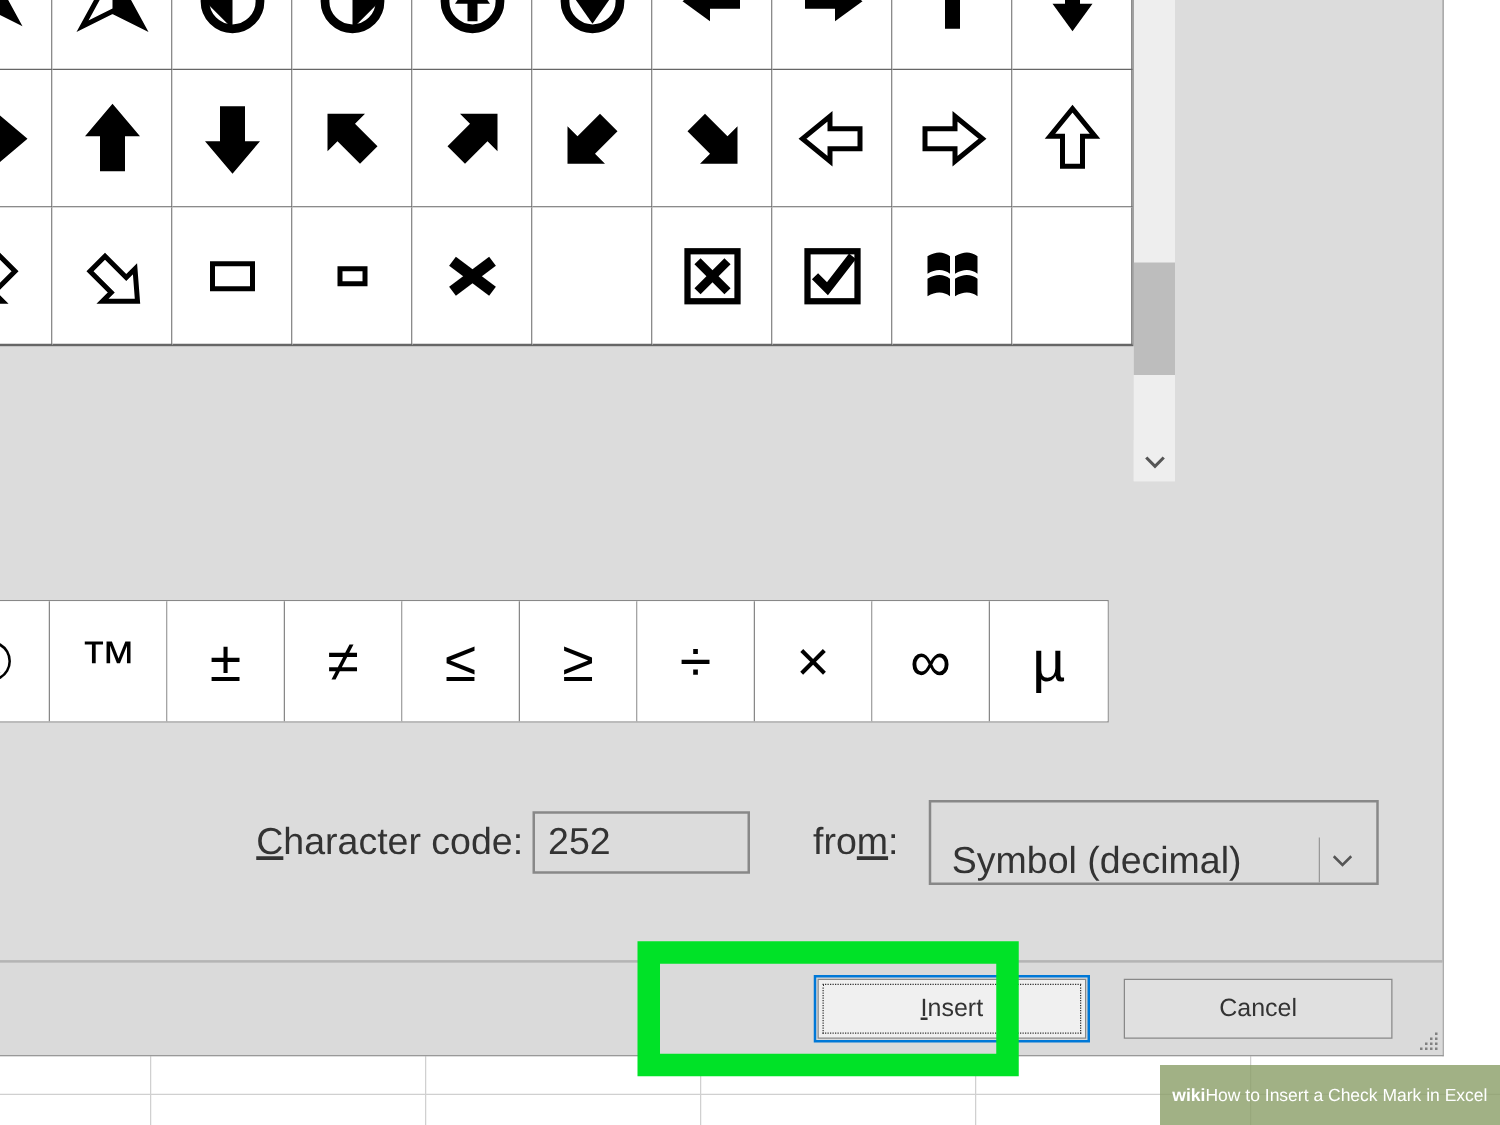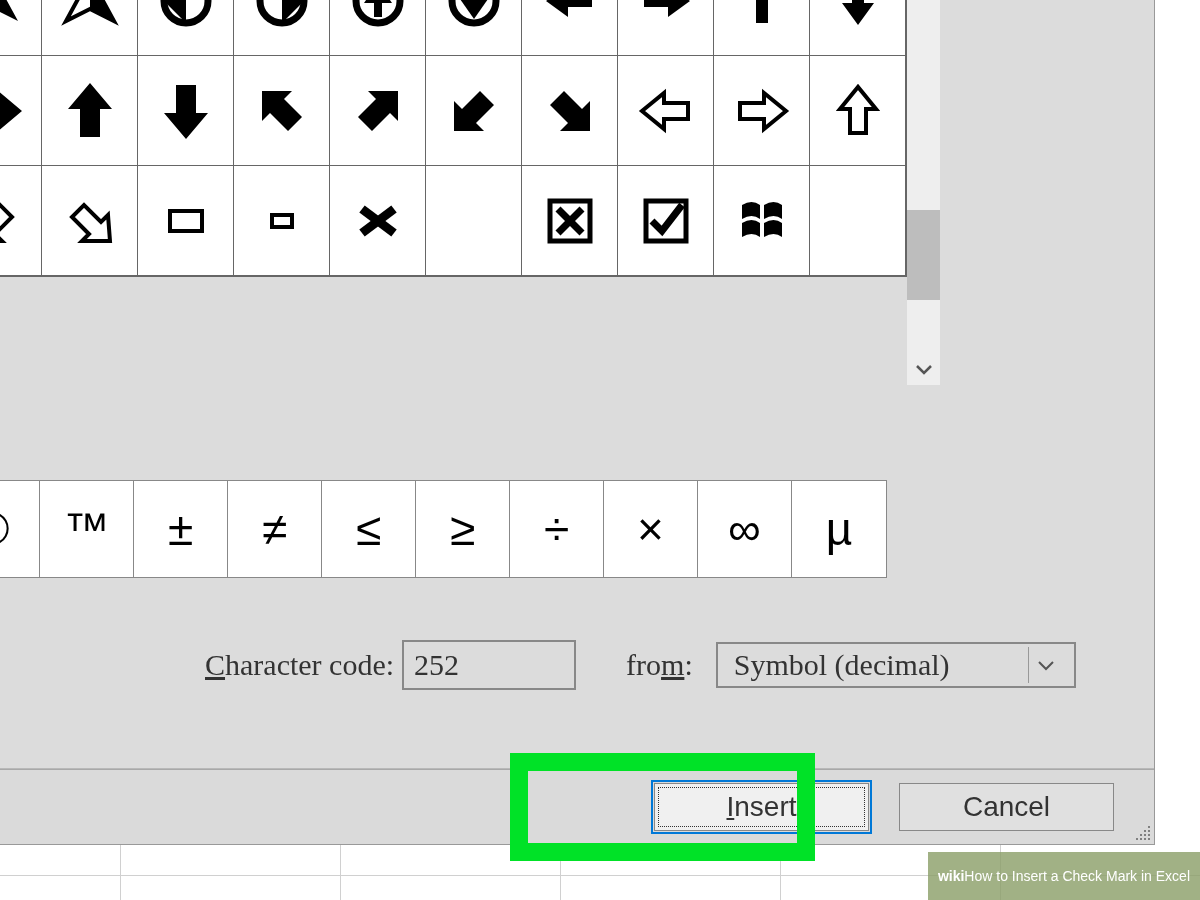--- a/index.html
+++ b/index.html
@@ -116,41 +116,40 @@
 .recent-cell:last-child { border-right: none; }
 
 .field-row {
   position: absolute;
   top: 640px;
   left: 205px;
   display: flex;
   align-items: center;
   font-size: 30px;
   color: #333;
-  font-family: Liberation Serif, serif;
 }
 .field-row label { margin-right: 8px; }
 .underline { text-decoration: underline; }
 .code-input {
   display: inline-flex;
   align-items: center;
   border: 2px solid #888;
   background: #dcdcdc;
   width: 174px;
   height: 50px;
   font-size: 30px;
   padding: 0 10px;
   margin-right: 50px;
 }
 .from-dropdown {
   display: inline-flex;
-  align-items: center;
+  align-items: flex-end;
   border: 2px solid #888;
   background: #dcdcdc;
-  height: 46px;
+  height: 68px;
   font-size: 30px;
   padding: 0 10px 0 16px;
   width: 360px;
   justify-content: space-between;
 }
 .from-dropdown .dd-btn {
   width: 36px; height: 36px;
   border-left: 1px solid #999;
   display: flex; align-items: center; justify-content: center;
   margin-left: 10px;
@@ -167,21 +166,21 @@
   padding-right: 40px;
   gap: 30px;
   border-top: 1px solid #a8a8a8;
   background: #dadada;
 }
 .btn {
   width: 215px;
   height: 48px;
   background: #e0e0e0;
   border: 1px solid #888;
-  font-size: 28px;
+  font-size: 20px;
   color: #333;
   display: flex;
   align-items: center;
   justify-content: center;
   cursor: pointer;
 }
 .btn.primary {
   background: #f0f0f0;
   outline: 2px solid #0078d7;
   outline-offset: 1px;

